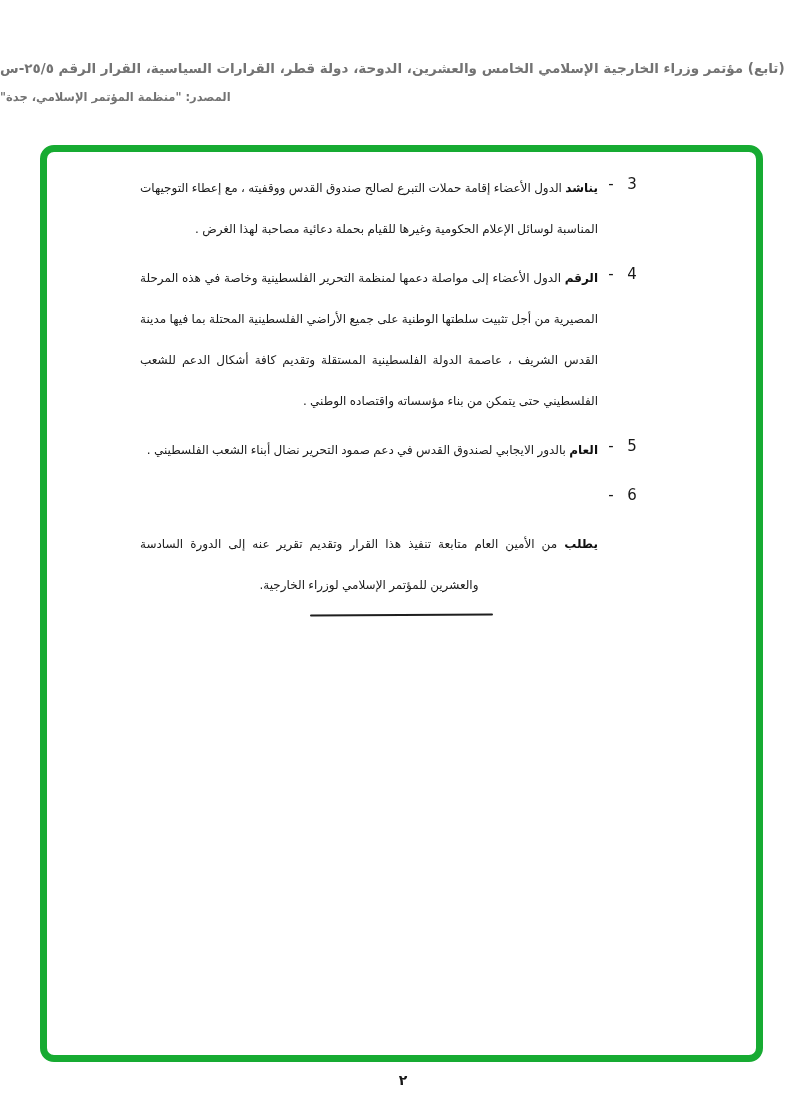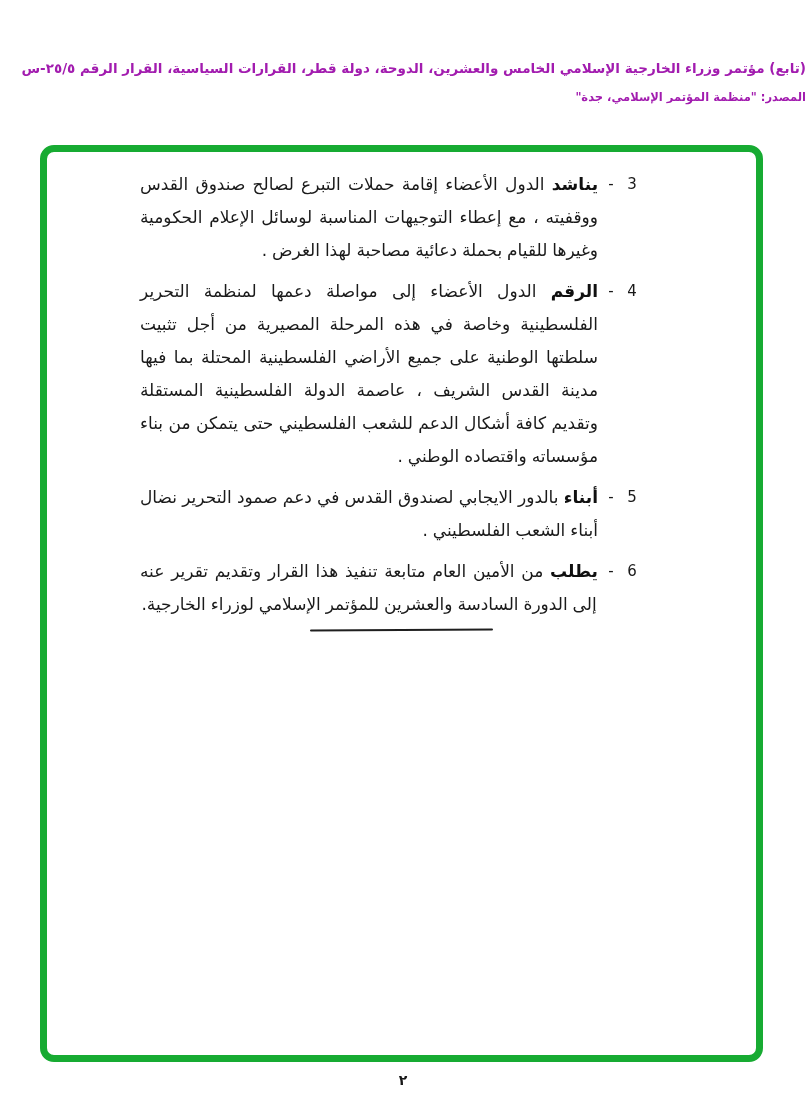--- a/index.html
+++ b/index.html
@@ -19,23 +19,23 @@
     background: #ffffff;
     color: #151515;
   }
 
   
   .doc-header {
     position: absolute;
     top: 57px;
     left: 0;
     width: 100%;
-    text-align: right;
+    text-align: left;
     direction: rtl;
-    color: #a21caf;
+    color: #737373;
   }
   .doc-header .h-line1 {
     font-size: 13.5px;
     font-weight: bold;
     line-height: 22px;
     letter-spacing: 0;
   }
   .doc-header .h-line2 {
     margin-top: 10px;
     font-size: 11.5px;
@@ -83,28 +83,28 @@
   .clause .dash {
     flex: 0 0 14px;
     margin: 0 6px;
     font-size: 15px;
     line-height: 32px;
     text-align: center;
     color: #191919;
   }
   .clause .body {
     flex: 1 1 auto;
-    font-size: 17px;
-    line-height: 33px;
+    font-size: 12px;
+    line-height: 41px;
     text-align: justify;
     color: #1a1a1a;
     word-spacing: -0.5px;
   }
   .clause .body b { font-weight: bold; color: #101010; }
-  .clause.center-last .body { text-align-last: center; }
+  .clause.center-last .body { text-align-last: center; margin-top: 45px; }
 
   
   .divider {
     height: 2px;
     width: 183px;
     margin-top: 8px;
     margin-right: 147px; 
     background: #1f1f1f;
     border-radius: 1px;
     transform: rotate(-0.25deg);
@@ -144,21 +144,21 @@
 
     <div class="clause">
       <span class="num">4</span>
       <span class="dash">-</span>
       <p class="body"><b>الرقم</b> <span>الدول الأعضاء إلى مواصلة دعمها لمنظمة التحرير الفلسطينية وخاصة في هذه المرحلة المصيرية من أجل تثبيت سلطتها الوطنية على جميع الأراضي الفلسطينية المحتلة بما فيها مدينة القدس الشريف ، عاصمة الدولة الفلسطينية المستقلة وتقديم كافة أشكال الدعم للشعب الفلسطيني حتى يتمكن من بناء مؤسساته واقتصاده الوطني .</span></p>
     </div>
 
     <div class="clause">
       <span class="num">5</span>
       <span class="dash">-</span>
-      <p class="body"><b>أبناء</b> <span>بالدور الايجابي لصندوق القدس في دعم صمود التحرير نضال أبناء الشعب الفلسطيني .</span></p>
+      <p class="body"><b>العام</b> <span>بالدور الايجابي لصندوق القدس في دعم صمود التحرير نضال أبناء الشعب الفلسطيني .</span></p>
     </div>
 
     <div class="clause center-last">
       <span class="num">6</span>
       <span class="dash">-</span>
       <p class="body"><b>يطلب</b> <span>من الأمين العام متابعة تنفيذ هذا القرار وتقديم تقرير عنه إلى الدورة السادسة والعشرين للمؤتمر الإسلامي لوزراء الخارجية.</span></p>
     </div>
 
     <div class="divider"></div>
 

